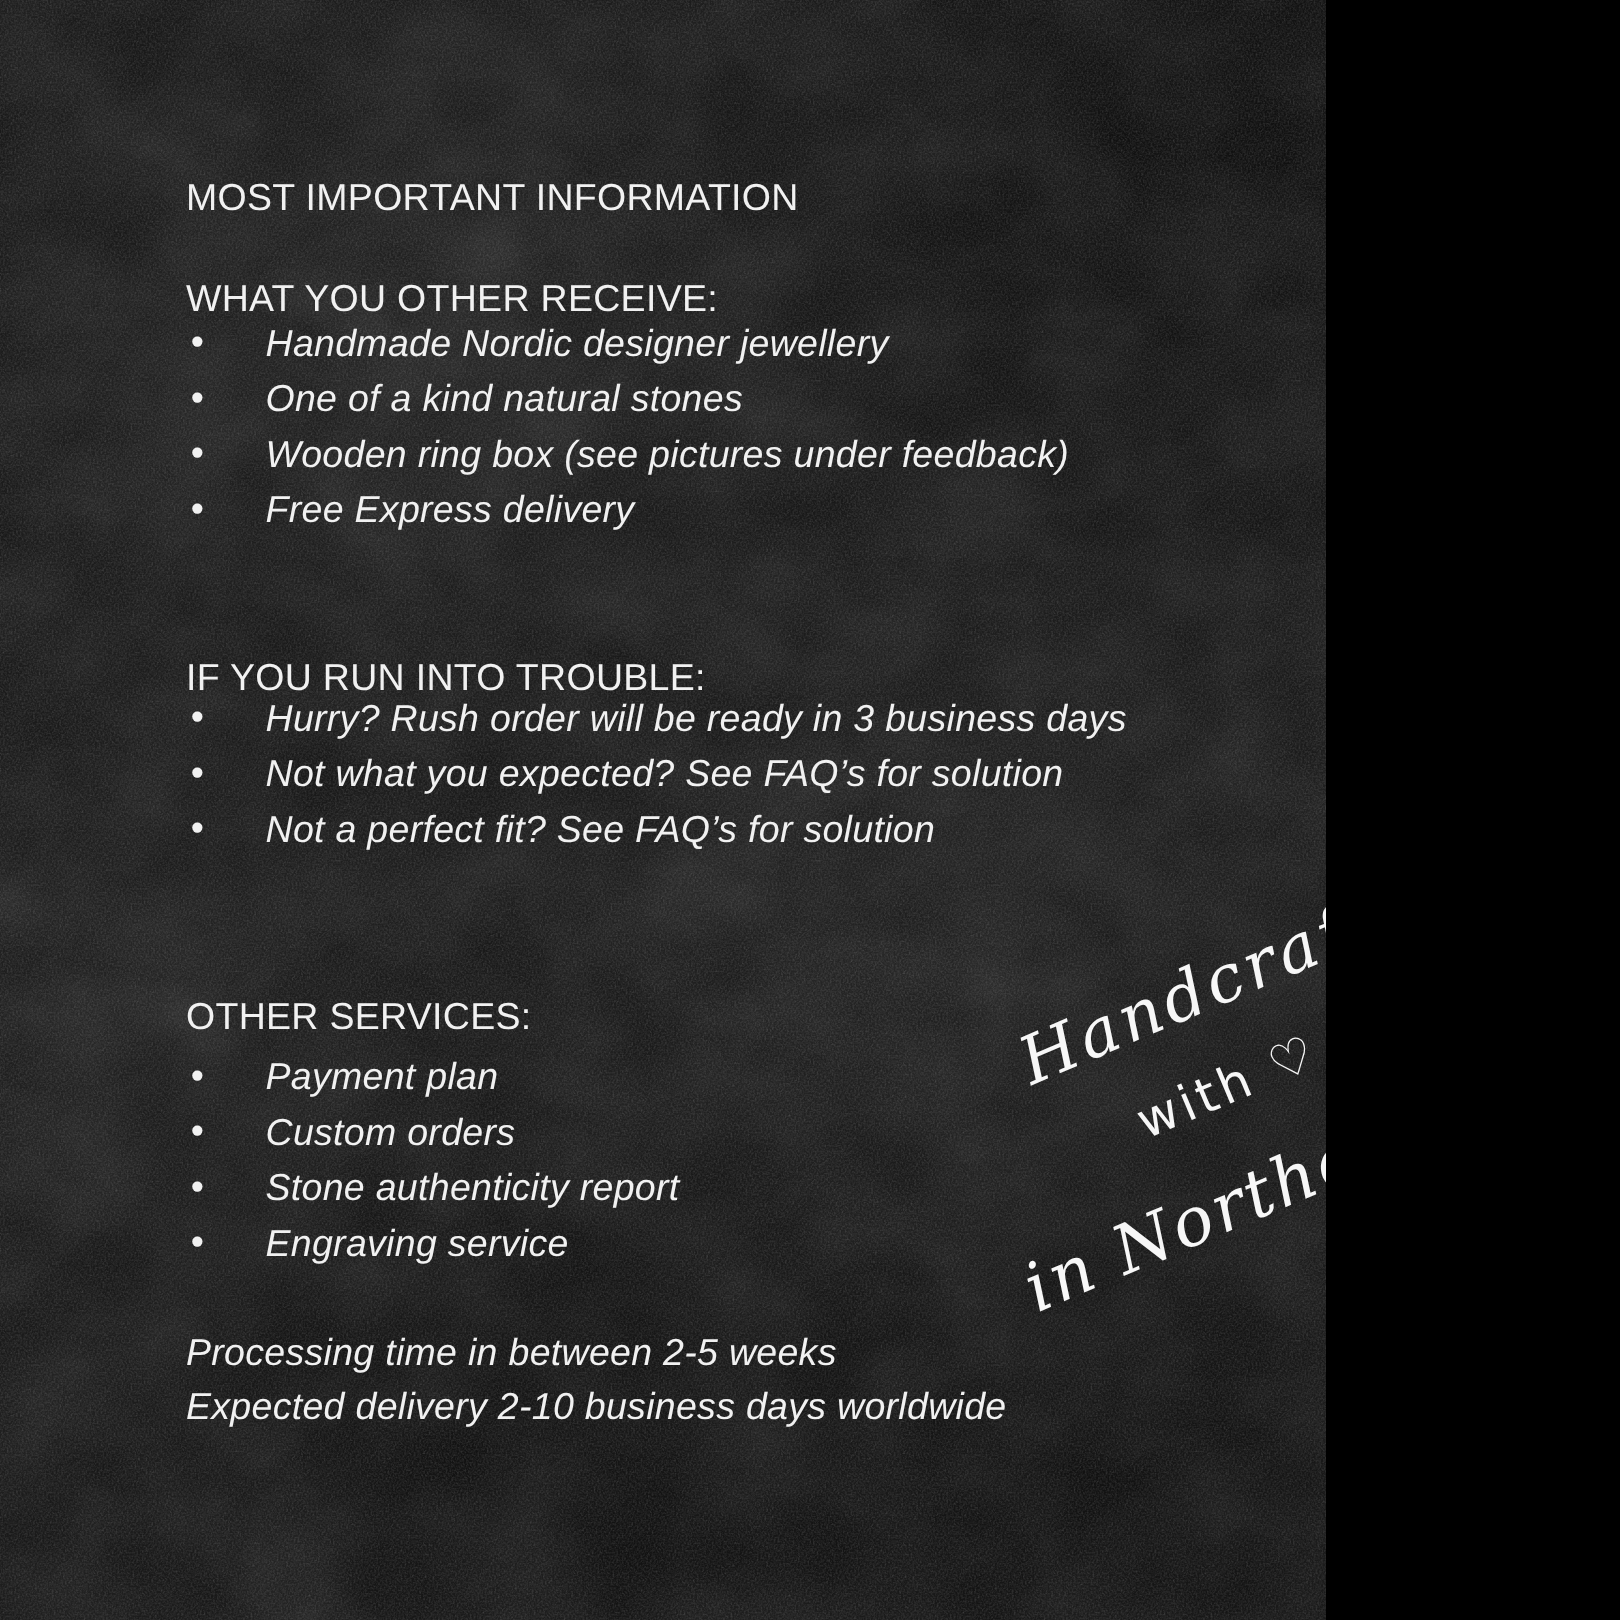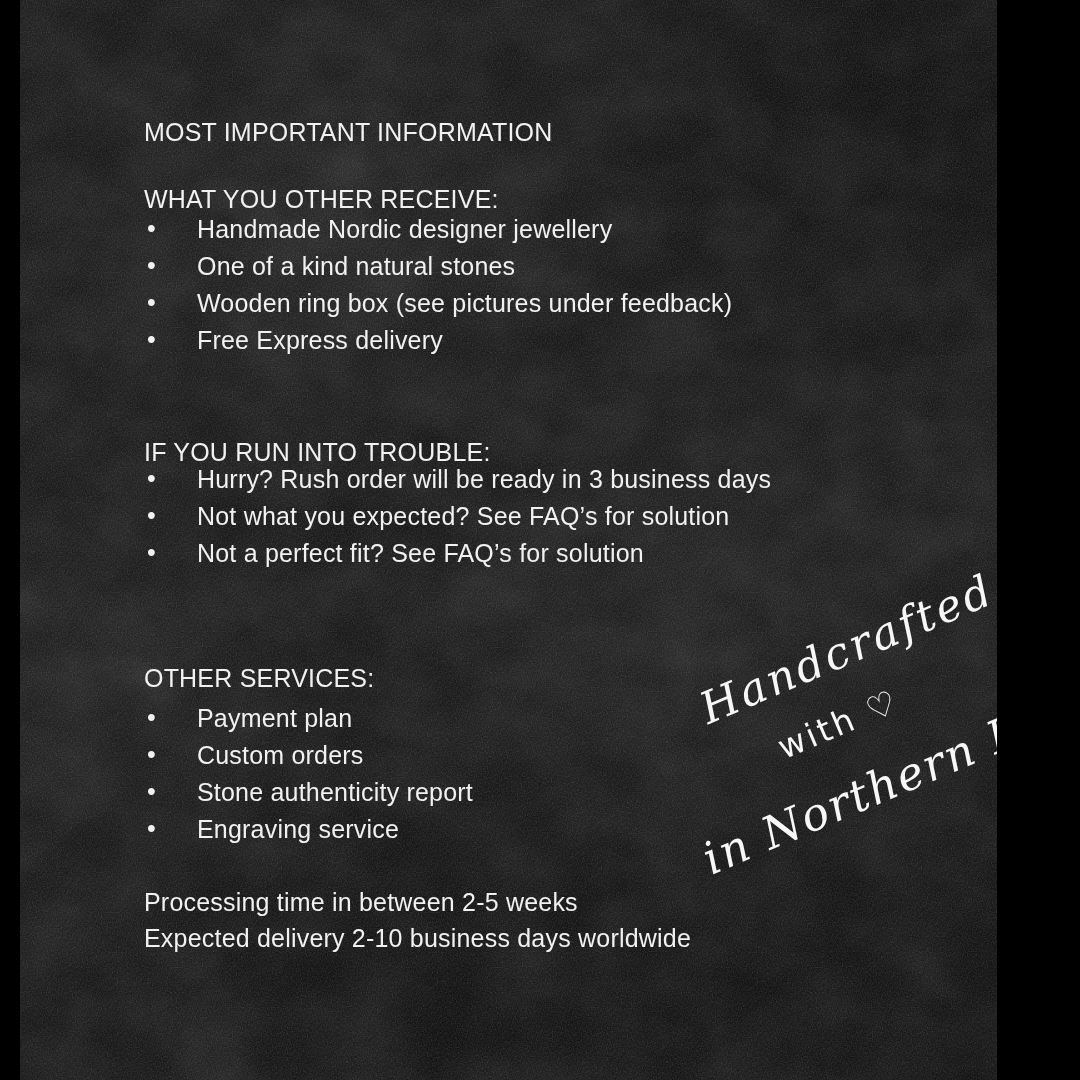--- a/index.html
+++ b/index.html
@@ -2,34 +2,33 @@
 <html><head>
 <meta charset="utf-8">
 <style>
   html, body {
     margin: 0;
     padding: 0;
     background: #000;
   }
   .page {
     position: relative;
-    width: 977px;
+    width: 884px;
     height: 1080px;
     overflow: hidden;
     background-color: #1c1c1c;
     background-image:
       radial-gradient(ellipse 420px 320px at 30% 22%, rgba(255,255,255,0.055), transparent 70%),
       radial-gradient(ellipse 520px 380px at 68% 55%, rgba(255,255,255,0.035), transparent 70%),
       radial-gradient(ellipse 340px 260px at 8% 62%, rgba(255,255,255,0.045), transparent 70%),
       radial-gradient(ellipse 400px 300px at 45% 90%, rgba(0,0,0,0.30), transparent 75%),
       radial-gradient(ellipse 520px 420px at 96% 8%, rgba(0,0,0,0.38), transparent 75%),
       radial-gradient(ellipse 450px 350px at 88% 95%, rgba(0,0,0,0.30), transparent 75%);
     font-family: "Liberation Sans", "DejaVu Sans", sans-serif;
     color: #f1f1f1;
-    margin-left: 20px;
   }
   .texture-svg {
     position: absolute;
     inset: 0;
     display: block;
     pointer-events: none;
   }
   .vignette {
     position: absolute;
     inset: 0;
@@ -51,36 +50,37 @@
   .sec0-list { top: 211px; }
   .sec1-head { top: 434px; }
   .sec1-list { top: 461px; }
   .sec2-head { top: 660px; }
   .sec2-list { top: 700px; }
   .footer    { top: 884px; line-height: 36px; }
   ul.bullets {
     list-style: none;
     margin: 0;
     padding: 0;
+    font-style: italic;
   }
   ul.bullets li {
     position: relative;
     padding-left: 53px;
     height: 37px;
     white-space: nowrap;
   }
   ul.bullets li::before {
     content: "\2022";
     position: absolute;
     left: 3px;
     top: -1px;
     font-size: 25px;
     color: #f1f1f1;
   }
-  .footer div { white-space: nowrap; }
+  .footer div { white-space: nowrap; font-style: italic; }
   .stamp {
     position: absolute;
     left: 640px;
     top: 612px;
     width: 460px;
     transform: rotate(-23deg);
     transform-origin: 50% 50%;
     color: #f7f7f7;
     font-family: "DejaVu Serif", serif;
     font-style: italic;

